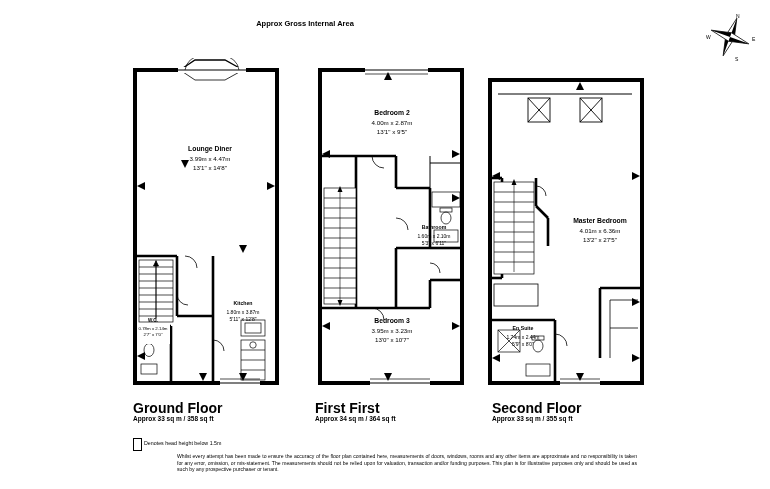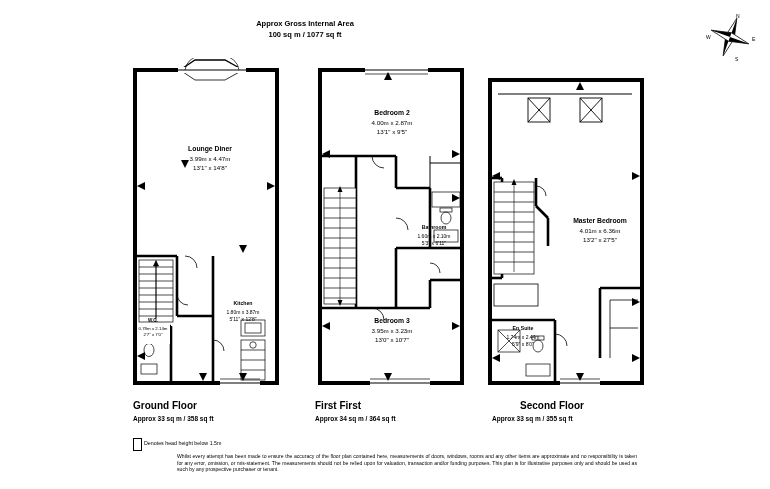--- a/index.html
+++ b/index.html
@@ -40,21 +40,21 @@
     width: 60px;
     height: 58px;
   }
   .compass svg { display:block; }
   
   .floor {
     position: absolute;
   }
   .floor-caption {
     position: absolute;
-    font-size: 10px;
+    font-size: 14px;
     font-weight: bold;
   }
   .floor-sub {
     position: absolute;
     font-size: 6.5px;
     font-weight: bold;
   }
   
   .room-label {
     position: absolute;
@@ -111,21 +111,20 @@
   }
   svg.plan { display: block; }
 </style>
 </head>
 <body>
 
 <div class="page">
 
   <div class="header">
     <div>Approx Gross Internal Area</div>
-    <div>100 sq m / 1077 sq ft</div>
   </div>
 
   <div class="compass">
     <svg width="60" height="58" viewBox="0 0 60 58" xmlns="http://www.w3.org/2000/svg">
       <g transform="translate(30,29) rotate(20)">
         <polygon points="0,-20 4.5,0 0,20 -4.5,0" fill="#ffffff" stroke="#000" stroke-width="0.7"></polygon>
         <polygon points="0,-20 4.5,0 0,0" fill="#000000"></polygon>
         <polygon points="0,20 -4.5,0 0,0" fill="#000000"></polygon>
         <polygon points="-20,0 0,4.5 20,0 0,-4.5" fill="#ffffff" stroke="#000" stroke-width="0.7"></polygon>
         <polygon points="20,0 0,4.5 0,0" fill="#000000"></polygon>
@@ -424,21 +423,21 @@
       <span class="rdim">13'2" x 27'5"</span>
     </div>
 
     <div class="room-label small" style="left:-2px; top:266px; width:90px;">
       <span class="rname">En Suite</span>
       <span class="rdim">1.74m x 2.44m</span>
       <span class="rdim">5'9" x 8'0"</span>
     </div>
   </div>
 
-  <div class="floor-caption" style="left:492px; top:400px;margin-left:28px;">Second Floor</div>
+  <div class="floor-caption" style="left:492px; top:400px;">Second Floor</div>
   <div class="floor-sub" style="left:492px; top:415px;">Approx 33 sq m / 355 sq ft</div>
 
   <div class="footer">
     <div class="legend">
       <span class="swatch"></span>
       <span class="ltext">Denotes head height below 1.5m</span>
     </div>
     <div class="disclaimer">Whilst every attempt has been made to ensure the accuracy of the floor plan contained here, measurements of doors, windows, rooms and any other items are approximate and no responsibility is taken for any error, omission, or mis-statement. The measurements should not be relied upon for valuation, transaction and/or funding purposes. This plan is for illustrative purposes only and should be used as such by any prospective purchaser or tenant.</div>
   </div>
 

